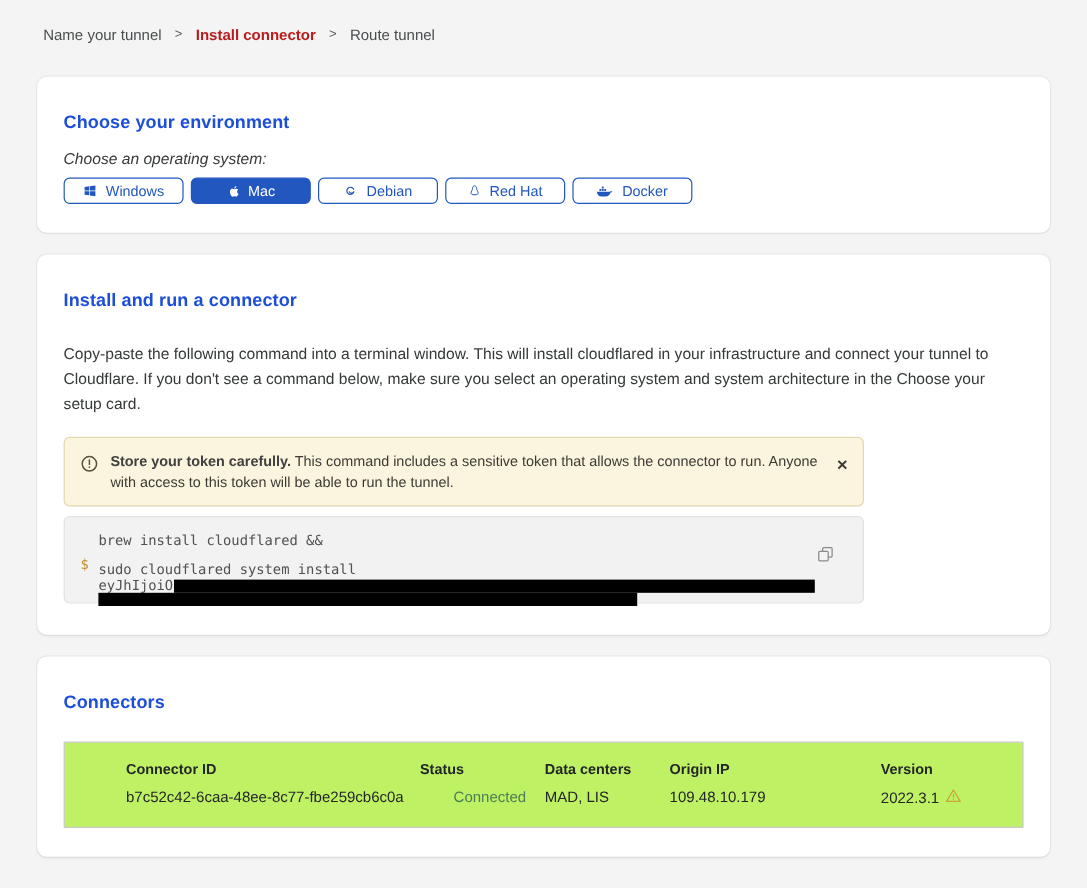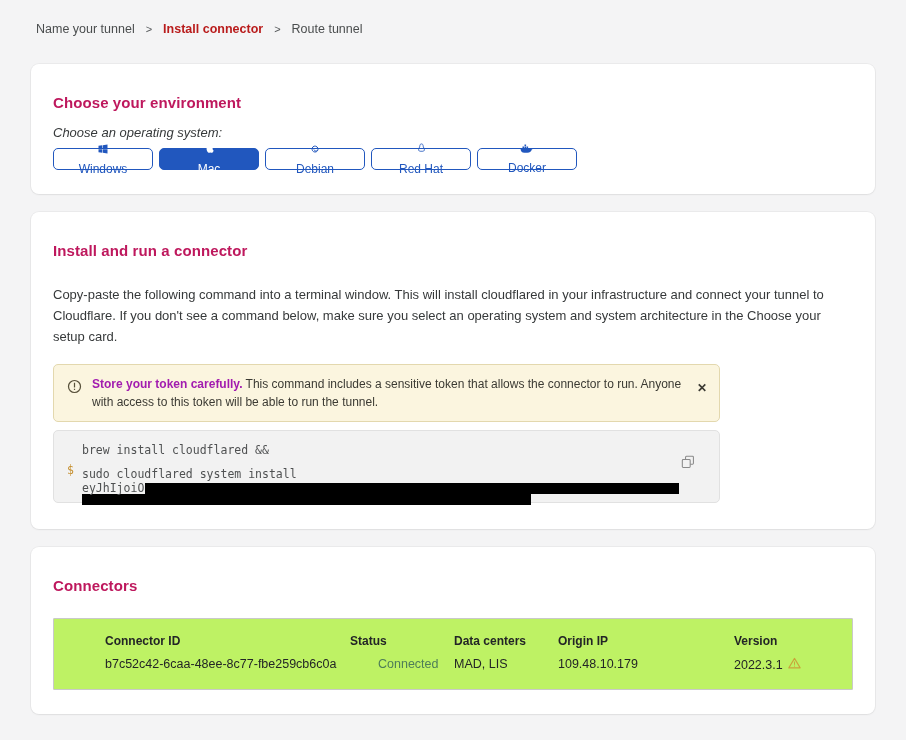--- a/index.html
+++ b/index.html
@@ -25,57 +25,57 @@
 
   
   .card {
     background: #ffffff;
     border-radius: 8px;
     box-shadow: 0 0 0 1px rgba(0,0,0,0.04), 0 1px 2px rgba(0,0,0,0.05);
     padding: 30px 22px 24px 22px;
     margin-bottom: 18px;
   }
   .card h2 {
-    margin: 0; font-size: 15px; font-weight: bold; color: #be185d;
+    margin: 0; font-size: 15px; font-weight: bold; color: #1d4ed8;
     letter-spacing: .1px;
   }
 
   
   .os-label { margin-top: 14px; font-size: 13px; color: #36393a; font-style: italic; }
   .os-row { display: flex; gap: 6px; margin-top: 8px; }
   .os-btn {
     width: 100px; height: 22px;
     display: flex; align-items: center; justify-content: center; gap: 7px;
     background: #ffffff;
     border: 1px solid #2157be;
     border-radius: 5px;
     color: #2157be; font-size: 12px;
     font-family: "Liberation Sans", sans-serif;
-    cursor: pointer; padding: 0; flex-direction: column;
+    cursor: pointer; padding: 0;
   }
   .os-btn.selected { background: #2157be; color: #ffffff; align-items: center; }
   .os-btn svg { flex: 0 0 auto; display: block; }
 
   
   .card-connector { padding-bottom: 26px; }
   .desc {
     margin: 25px 0 0 0; font-size: 13px; line-height: 21px; color: #36393a;
     max-width: 800px;
   }
   .warn-banner {
     margin-top: 17px; width: 667px;
     background: #fbf5df;
     border: 1px solid #e3d8ae;
     border-radius: 5px;
     padding: 10px 34px 10px 38px;
     position: relative;
     font-size: 12px; line-height: 18px; color: #3b3a33;
   }
   .warn-banner .warn-icon { position: absolute; left: 13px; top: 14px; }
-  .warn-banner .warn-title { font-weight: bold; color: #a21caf; }
+  .warn-banner .warn-title { font-weight: bold; color: #404040; }
   .warn-close {
     position: absolute; right: 12px; top: 17px;
     background: none; border: none; padding: 0;
     font-size: 12px; font-weight: bold; color: #3b3a33; cursor: pointer;
     line-height: 1;
   }
   .code-block {
     margin-top: 8px; width: 667px; height: 73px;
     background: #f2f2f2;
     border: 1px solid #e1e1e1;

